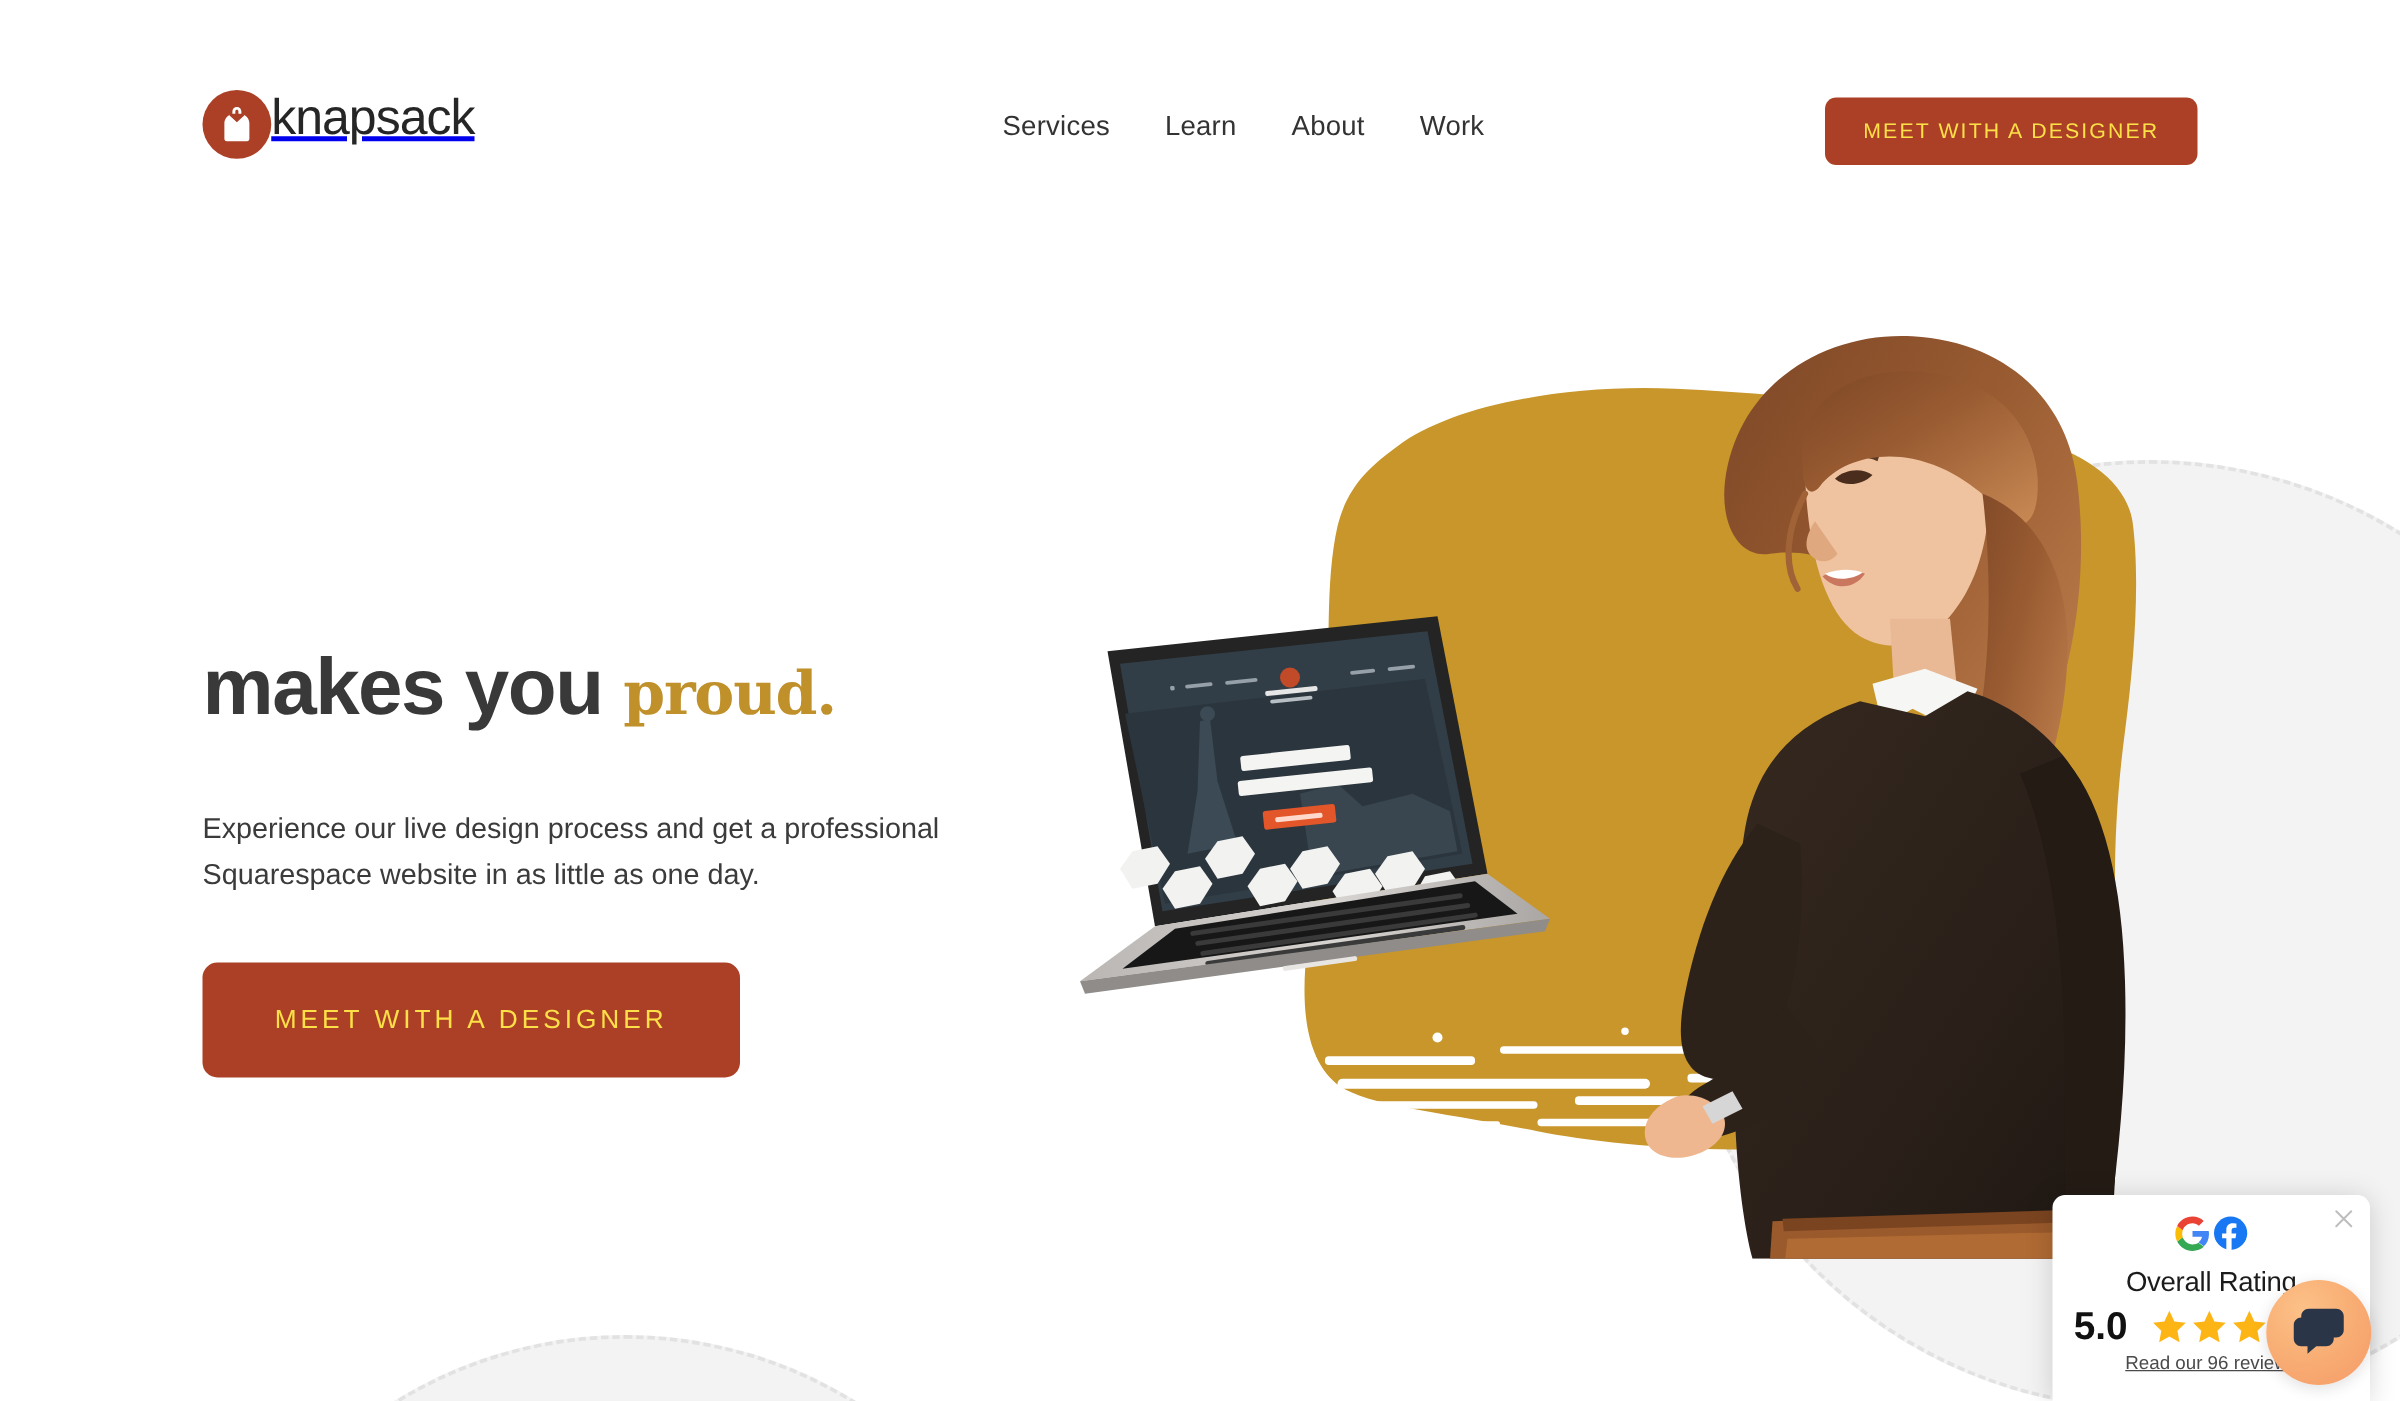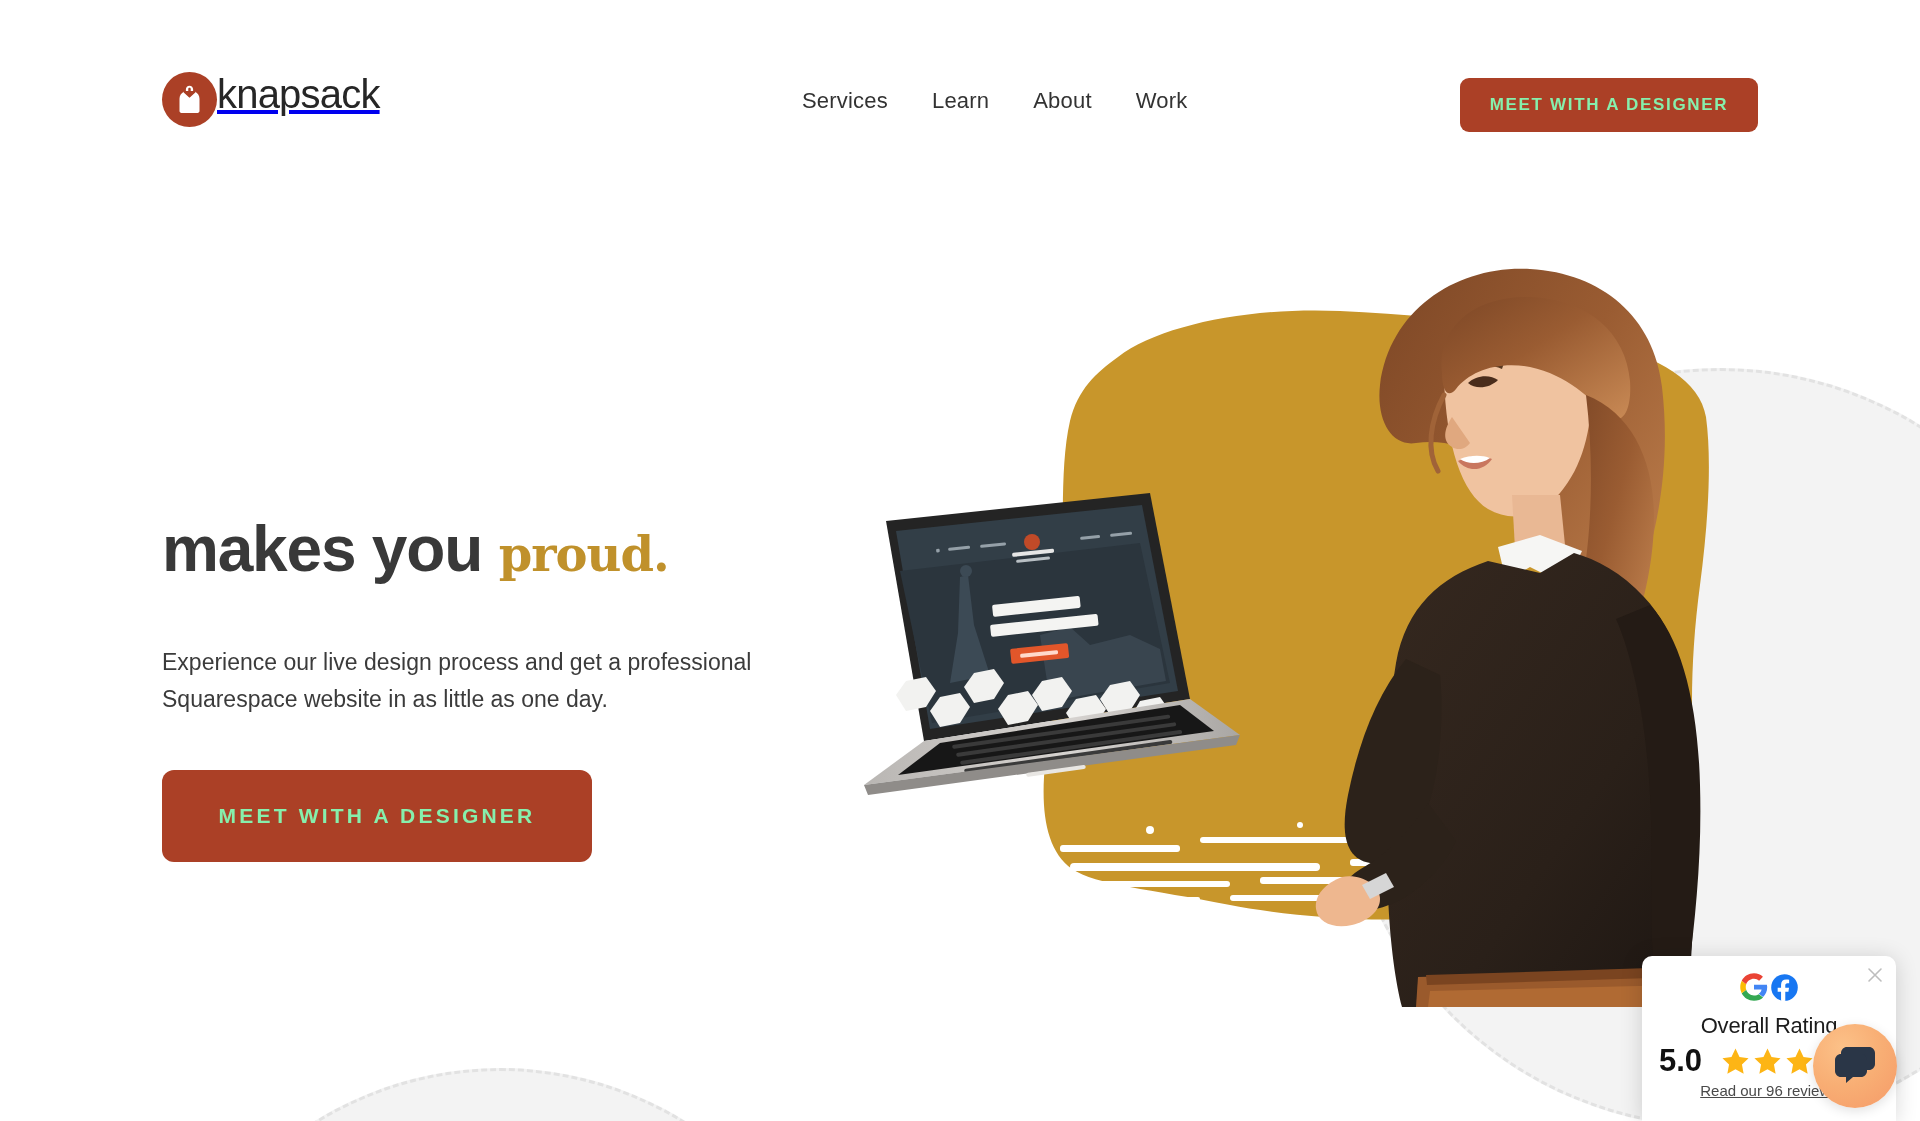--- a/index.html
+++ b/index.html
@@ -31,22 +31,22 @@
   .brand { position: absolute; left: 162px; top: 72px; display: flex; align-items: flex-start; }
   .brand-mark { width: 55px; height: 55px; border-radius: 50%; background: #ab4026;
                 display: flex; align-items: center; justify-content: center; }
   .brand-name { font-size: 40px; letter-spacing: -0.8px; color: #262626; font-weight: 400; }
 
   .nav { position: absolute; left: 772px; top: 88px; display: flex; gap: 44px; margin-left: 30px; }
   .nav a { font-size: 22px; color: #333333; text-decoration: none; letter-spacing: 0.2px; }
 
   .btn {
     display: inline-flex; align-items: center; justify-content: center;
-    background: #ab4026; color: #86efac; border: none; cursor: pointer;
-    font-weight: 700; text-transform: uppercase; font-family: inherit;
+    background: #ab4026; color: #fde047; border: none; cursor: pointer;
+    font-weight: 400; text-transform: uppercase; font-family: inherit;
   }
   #nav-cta {
     position: absolute; right: 162px; top: 78px;
     width: 298px; height: 54px; border-radius: 9px;
     font-size: 17px; letter-spacing: 1.7px;
   }
 
   
   .hero-copy { position: absolute; left: 162px; top: 440px; width: 760px; z-index: 30; }
   .headline { font-size: 64px; line-height: 1.14; font-weight: 700; color: #393939; letter-spacing: -1.2px; }

